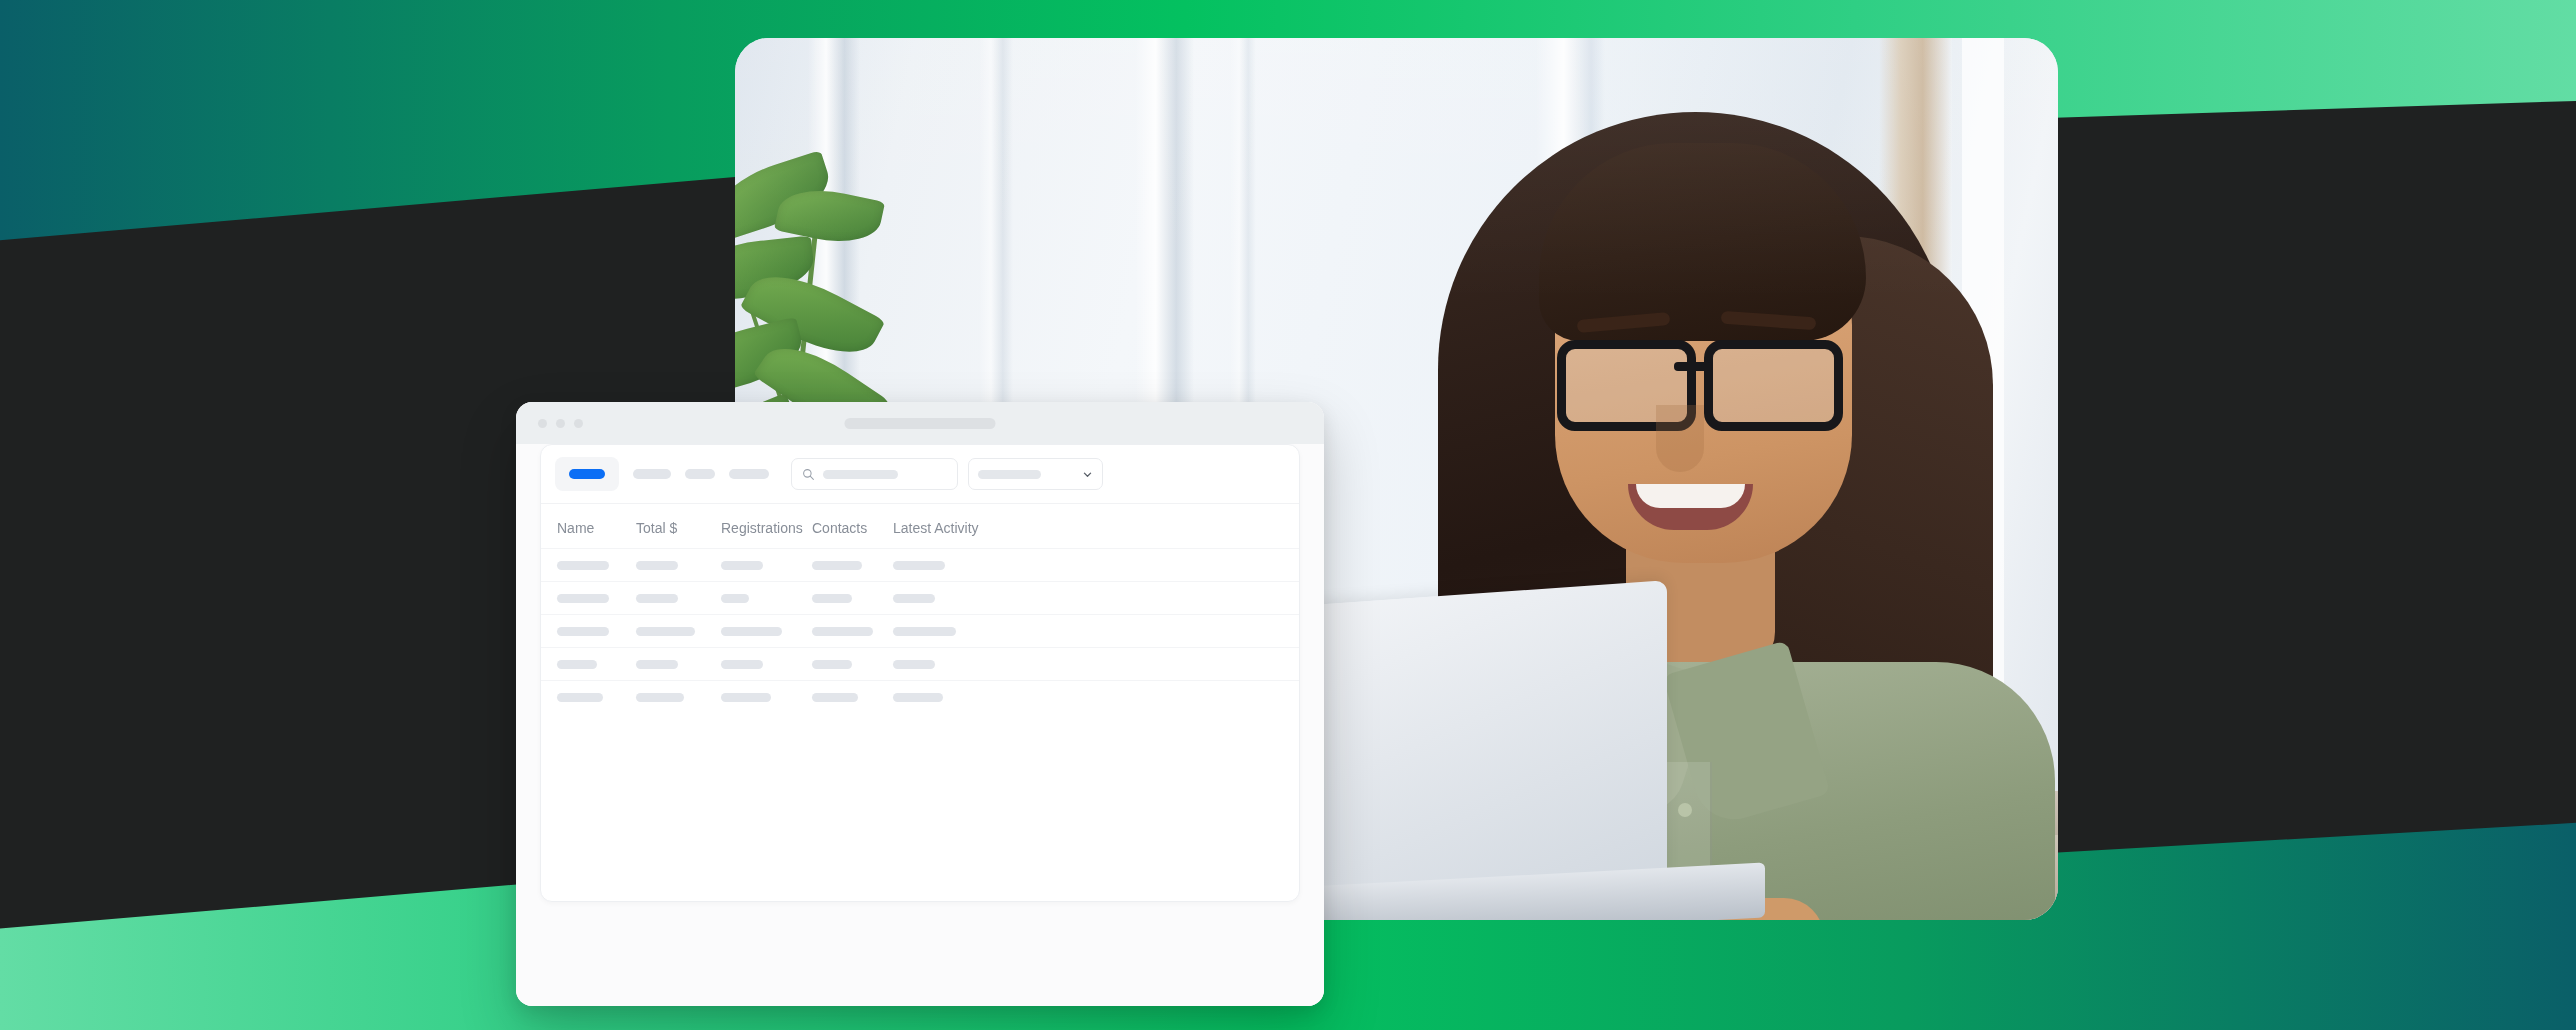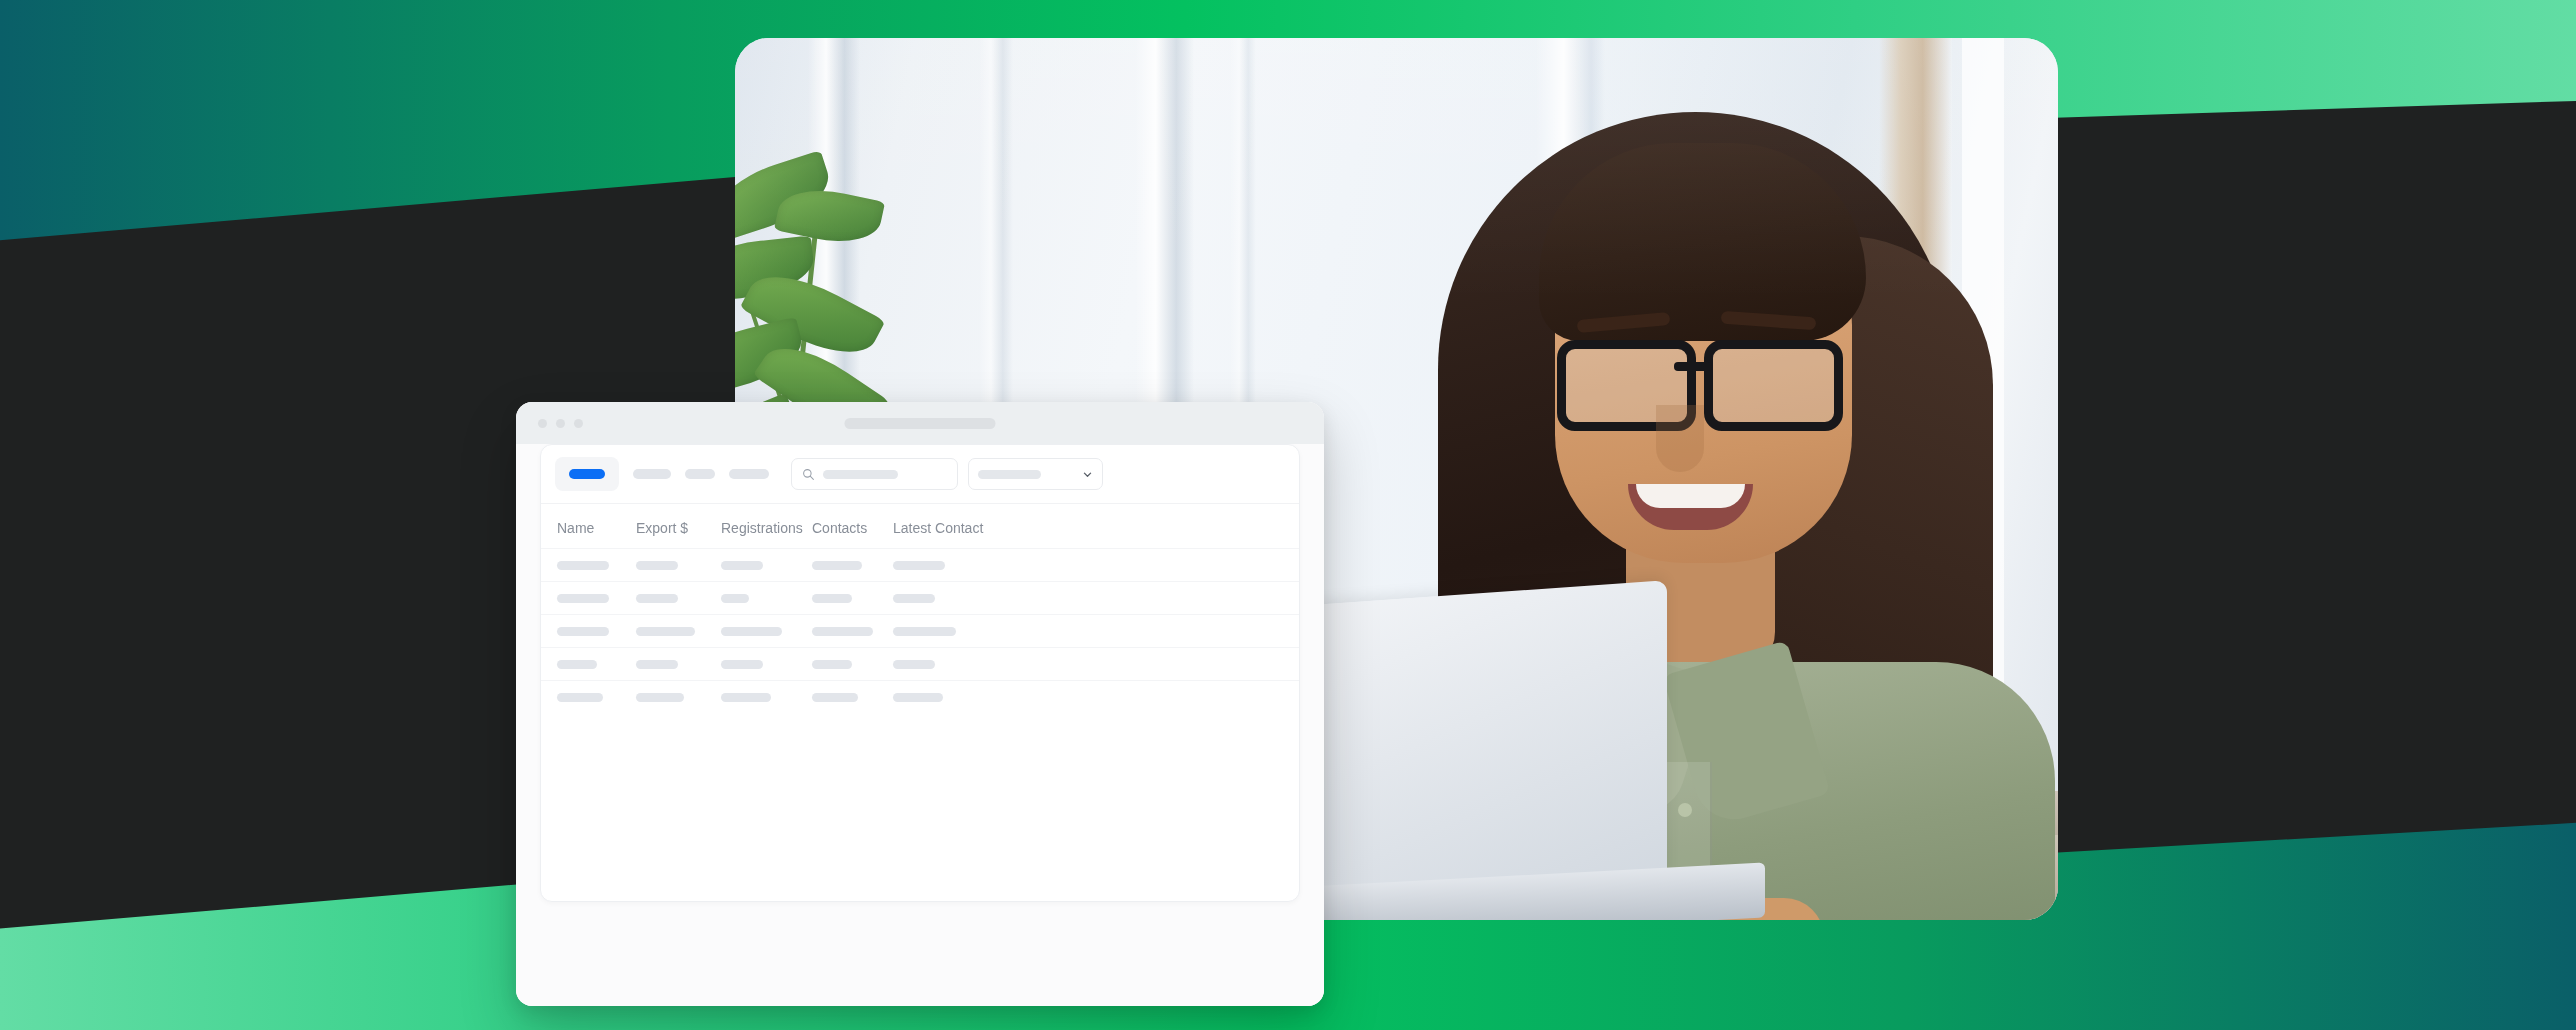--- a/index.html
+++ b/index.html
@@ -278,24 +278,24 @@
           <div class="select">
             <span class="sel-line"></span>
             <svg class="chev" viewBox="0 0 16 16">
               <polyline points="3.5,6 8,10.5 12.5,6" fill="none" stroke="#5a6069" stroke-width="1.9" stroke-linecap="round" stroke-linejoin="round"></polyline>
             </svg>
           </div>
         </div>
 
         <div class="thead">
           <div class="th c1">Name</div>
-          <div class="th c2">Export $</div>
+          <div class="th c2">Total $</div>
           <div class="th c3">Registrations</div>
           <div class="th c4">Contacts</div>
-          <div class="th c5">Latest Contact</div>
+          <div class="th c5">Latest Activity</div>
         </div>
 
         <div class="tbody" id="tbody">
             <div class="trow">
               <div class="cell c1">
                 <span class="bar" style="width: 52px;"></span>
               </div>
               <div class="cell c2">
                 <span class="bar" style="width: 42px;"></span>
               </div>

